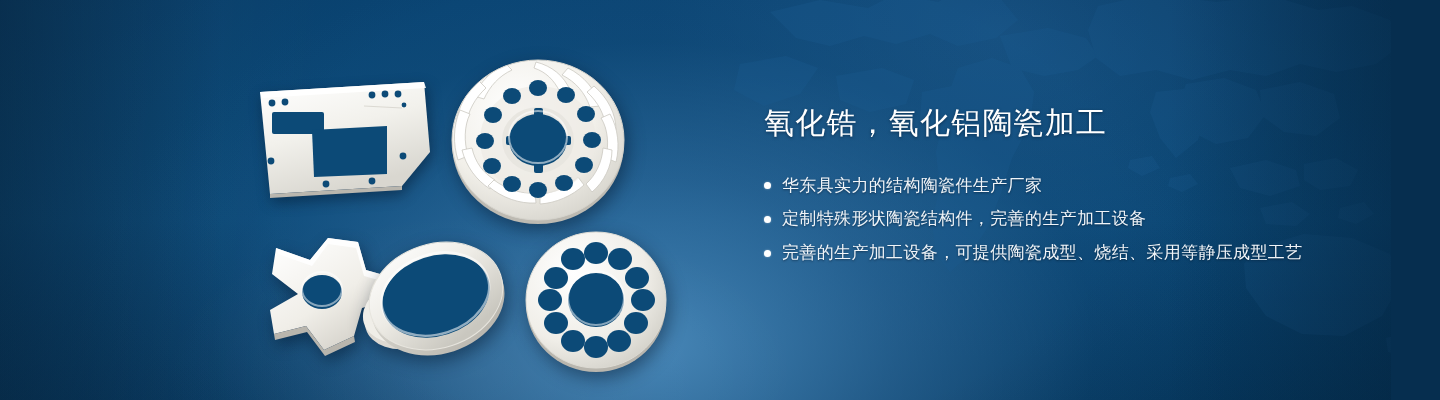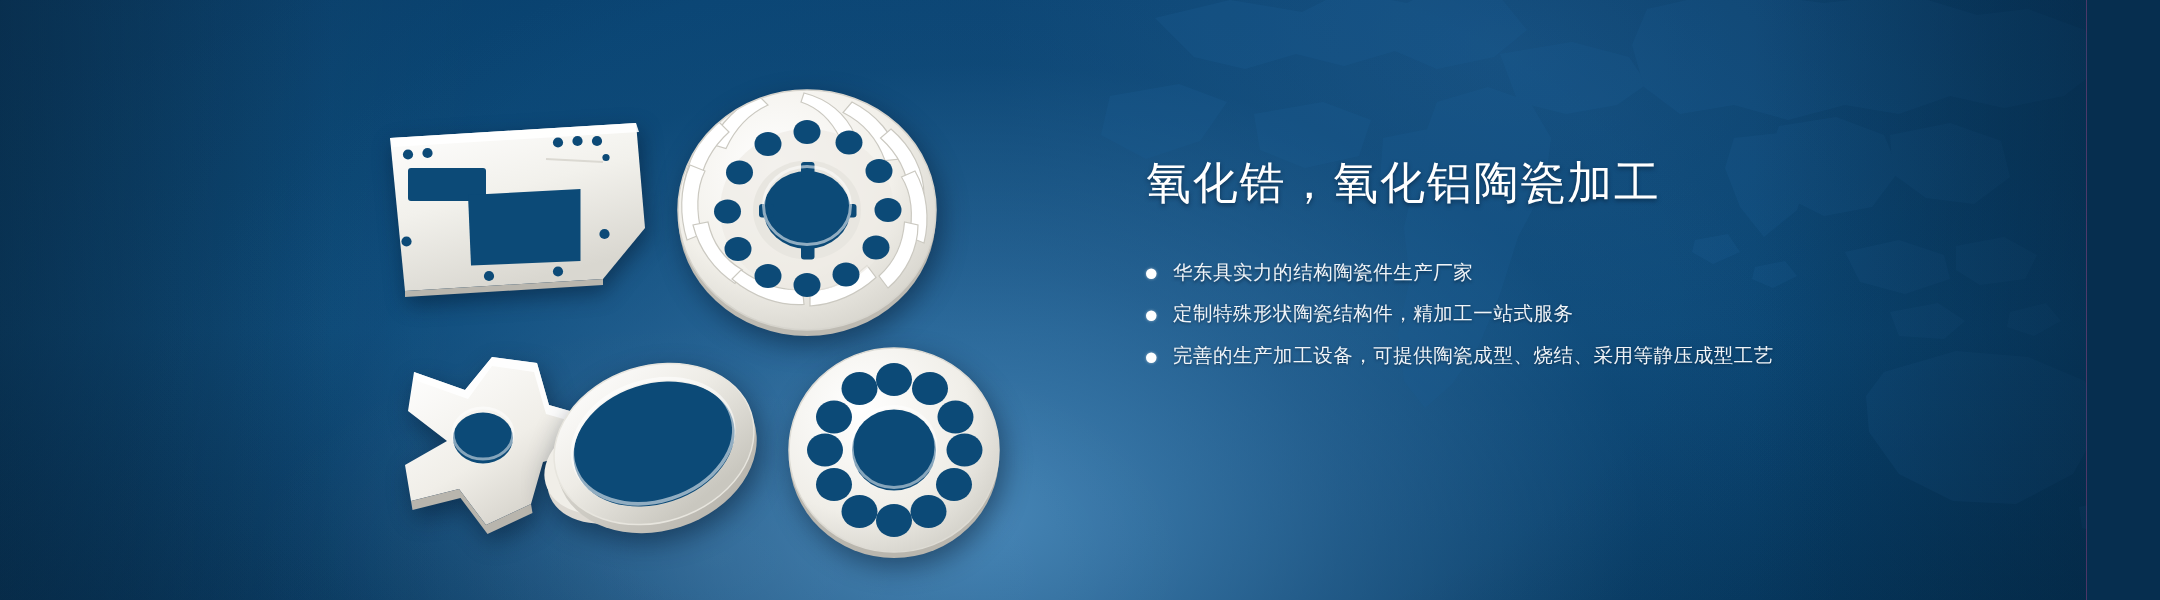--- a/index.html
+++ b/index.html
@@ -74,26 +74,25 @@
   }
   .dot{
     width:7px;height:7px;border-radius:50%;
     background:#ffffff;
     flex:0 0 auto;
     margin-right:11px;
     box-shadow:0 0 2px rgba(255,255,255,.5);
   }
   .btxt{
     color:#f0f4f8;
-    font-size:13px;
+    font-size:17px;
     line-height:1.45;
     letter-spacing:.35px;
     white-space:nowrap;
     text-shadow:0 1px 2px rgba(0,18,36,.5);
-    font-family:Liberation Mono, monospace;
   }
 </style>
 </head>
 <body>
 
 <div class="banner">
 
   <div class="bg-base"></div>
 
   <div class="worldmap">
@@ -313,21 +312,21 @@
   <div class="copy">
     <h1 class="headline">氧化锆，氧化铝陶瓷加工</h1>
 
     <ul class="bullets">
       <li>
         <span class="dot"></span>
         <span class="btxt">华东具实力的结构陶瓷件生产厂家</span>
       </li>
       <li>
         <span class="dot"></span>
-        <span class="btxt">定制特殊形状陶瓷结构件，精加工一站式服务</span>
+        <span class="btxt">定制特殊形状陶瓷结构件，完善的生产加工设备</span>
       </li>
       <li>
         <span class="dot"></span>
         <span class="btxt">完善的生产加工设备，可提供陶瓷成型、烧结、采用等静压成型工艺</span>
       </li>
     </ul>
   </div>
 
 </div>
 

